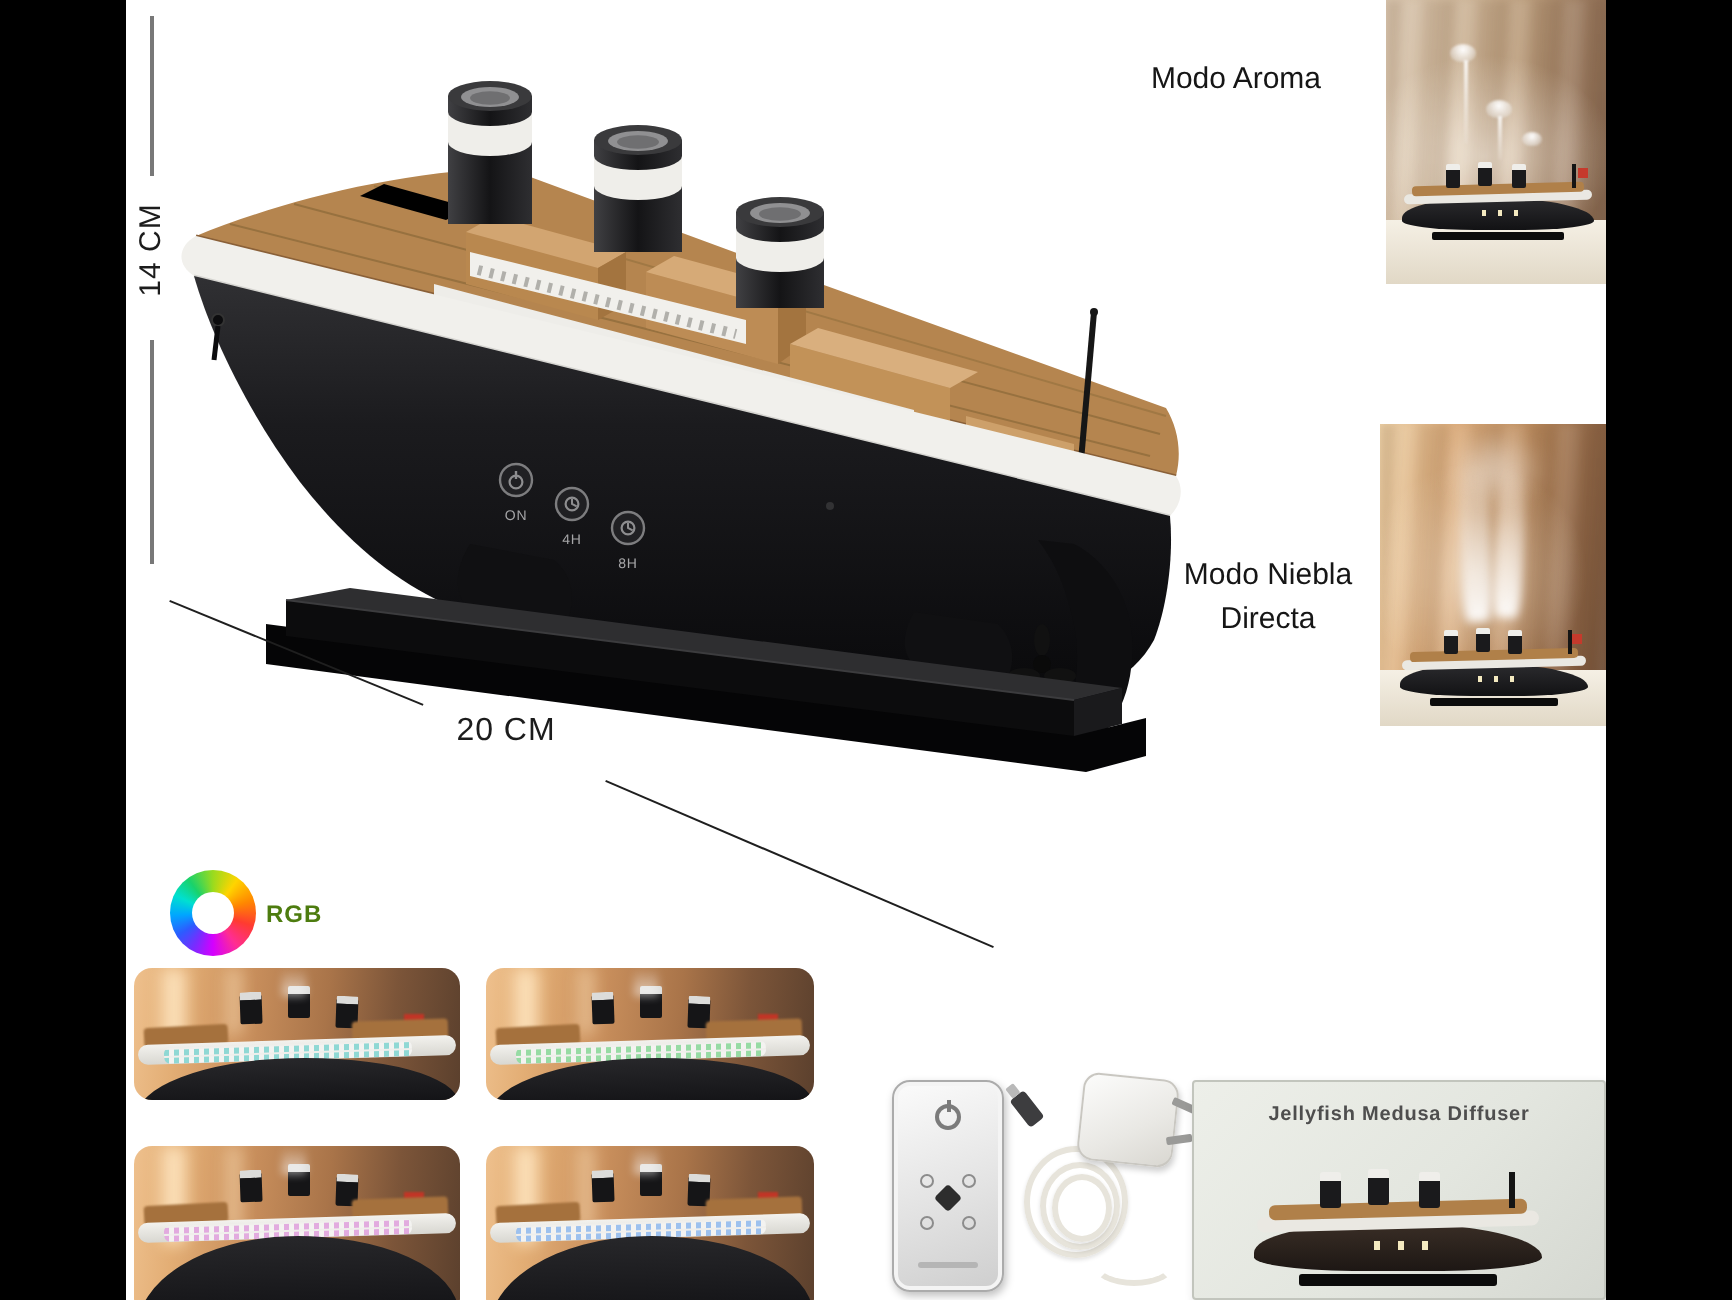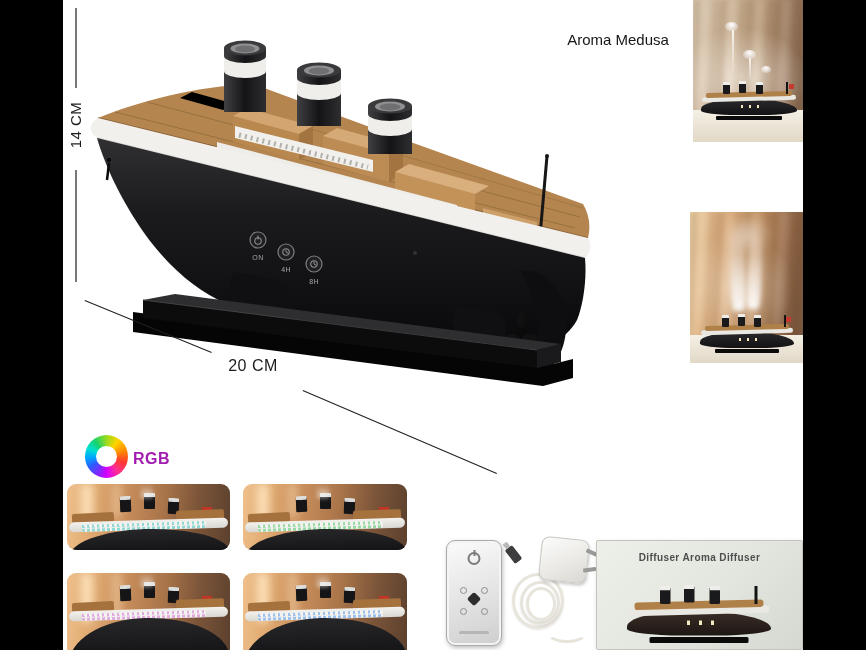--- a/index.html
+++ b/index.html
@@ -57,21 +57,21 @@
 
   .plume{position:absolute;background:linear-gradient(to top,rgba(255,255,255,.95),rgba(255,255,255,.3) 65%,rgba(255,255,255,0));filter:blur(2.5px);border-radius:50% 50% 20% 20%}
   .plume.p1{left:40px;bottom:52px;width:15px;height:86px;transform:rotate(-2deg)}
   .plume.p2{left:58px;bottom:54px;width:14px;height:78px;transform:rotate(3deg)}
   .plume.cloud{left:30px;top:2px;width:54px;height:42px;background:radial-gradient(rgba(255,255,255,.55),rgba(255,255,255,0) 70%);filter:blur(5px);border-radius:50%}
 
   
   .rgb-ring{position:absolute;left:85px;top:435px;width:43px;height:43px;border-radius:50%;
     background:conic-gradient(#9adb1e,#ffd400 10%,#ff8800 20%,#ff3b30 30%,#ff2d92 40%,#d400ff 50%,#7a2bff 58%,#2d5bff 66%,#00a6ff 74%,#00e0d0 82%,#19d26b 90%,#9adb1e)}
   .rgb-ring::after{content:"";position:absolute;inset:11px;background:#fff;border-radius:50%}
-  .rgb-word{position:absolute;left:133px;top:450px;font-size:16px;font-weight:bold;color:#a21caf;letter-spacing:.5px}
+  .rgb-word{position:absolute;left:133px;top:450px;font-size:12px;font-weight:bold;color:#4d7c0f;letter-spacing:.5px}
 
   .rgb-photo{position:absolute;border-radius:9px;overflow:hidden}
   .rgb-photo .bg{background:linear-gradient(96deg,#eec08d 0%,#e3ae75 14%,#ca905d 34%,#a97449 58%,#7c5539 78%,#5b402d 100%)}
   .lightbar{position:absolute;background:rgba(255,232,195,.85);filter:blur(4px)}
   .lightbar.b1{left:14px;top:0;bottom:42%;width:12px}
   .lightbar.b2{left:46px;top:0;bottom:50%;width:8px;opacity:.55}
   .rgb-flag{position:absolute;right:18px;top:23px;width:10px;height:12px;background:#c13526;filter:blur(.4px)}
   .rgb-stk{position:absolute;width:11px;height:16px;background:#151517;border-top:4px solid #dcdcda;border-radius:1px}
   .rgb-stk.a{left:53px;top:12px;transform:rotate(-2deg)}
   .rgb-stk.b{left:77px;top:9px}
@@ -249,21 +249,21 @@
   </svg>
 
   <div class="dim-v seg1"></div>
   <div class="dim-label h">14 CM</div>
   <div class="dim-v seg2"></div>
 
   <div class="dim-d seg1"></div>
   <div class="dim-label l">20 CM</div>
   <div class="dim-d seg2"></div>
 
-  <div class="mode-label medusa">Aroma Medusa</div>
+  <div class="mode-label medusa">Modo Aroma</div>
   <figure class="photo ph-medusa">
     <div class="bg"></div>
     <div class="curtain"></div>
     <div class="table"></div>
     <div class="mship" style="left:8px;top:72px;width:96px;height:48px">
       <div class="stand"></div>
         <div class="hull"></div>
         <div class="band"></div>
         <div class="deck"></div>
       <div class="stk a"></div>
@@ -273,20 +273,24 @@
       <div class="flag"></div>
       <div class="dots"></div>
     </div>
     <div class="jtrail" style="left:39px;top:30px;height:42px"></div>
     <div class="jelly" style="left:32px;top:22px"></div>
     <div class="jtrail" style="left:56px;top:58px;height:22px"></div>
     <div class="jelly" style="left:50px;top:50px"></div>
     <div class="jelly" style="left:68px;top:66px;width:10px;height:7px"></div>
   </figure>
 
+  <div class="mode-label niebla">
+    <div>Modo Niebla</div>
+    <div>Directa</div>
+  </div>
   <figure class="photo ph-niebla">
     <div class="bg"></div>
     <div class="curtain"></div>
     <div class="table"></div>
     <div class="plume cloud"></div>
     <div class="plume p1"></div>
     <div class="plume p2"></div>
     <div class="mship" style="left:10px;top:93px;width:94px;height:48px">
       <div class="stand"></div>
         <div class="hull"></div>
@@ -386,21 +390,21 @@
     <div class="coil c3"></div>
     <div class="coil tail"></div>
     <div class="jack"></div>
     <div class="plugbody">
       <div class="prong p1"></div>
       <div class="prong p2"></div>
     </div>
   </div>
 
   <div class="box">
-    <div class="box-title">Diffuser Aroma Diffuser</div>
+    <div class="box-title">Jellyfish Medusa Diffuser</div>
     <div class="box-ship-wrap">
       <div class="mship" style="left:0;top:0;width:96px;height:48px">
         <div class="stand"></div>
           <div class="hull"></div>
           <div class="band"></div>
           <div class="deck"></div>
         <div class="stk a"></div>
           <div class="stk b"></div>
           <div class="stk c"></div>
         <div class="mast"></div>

